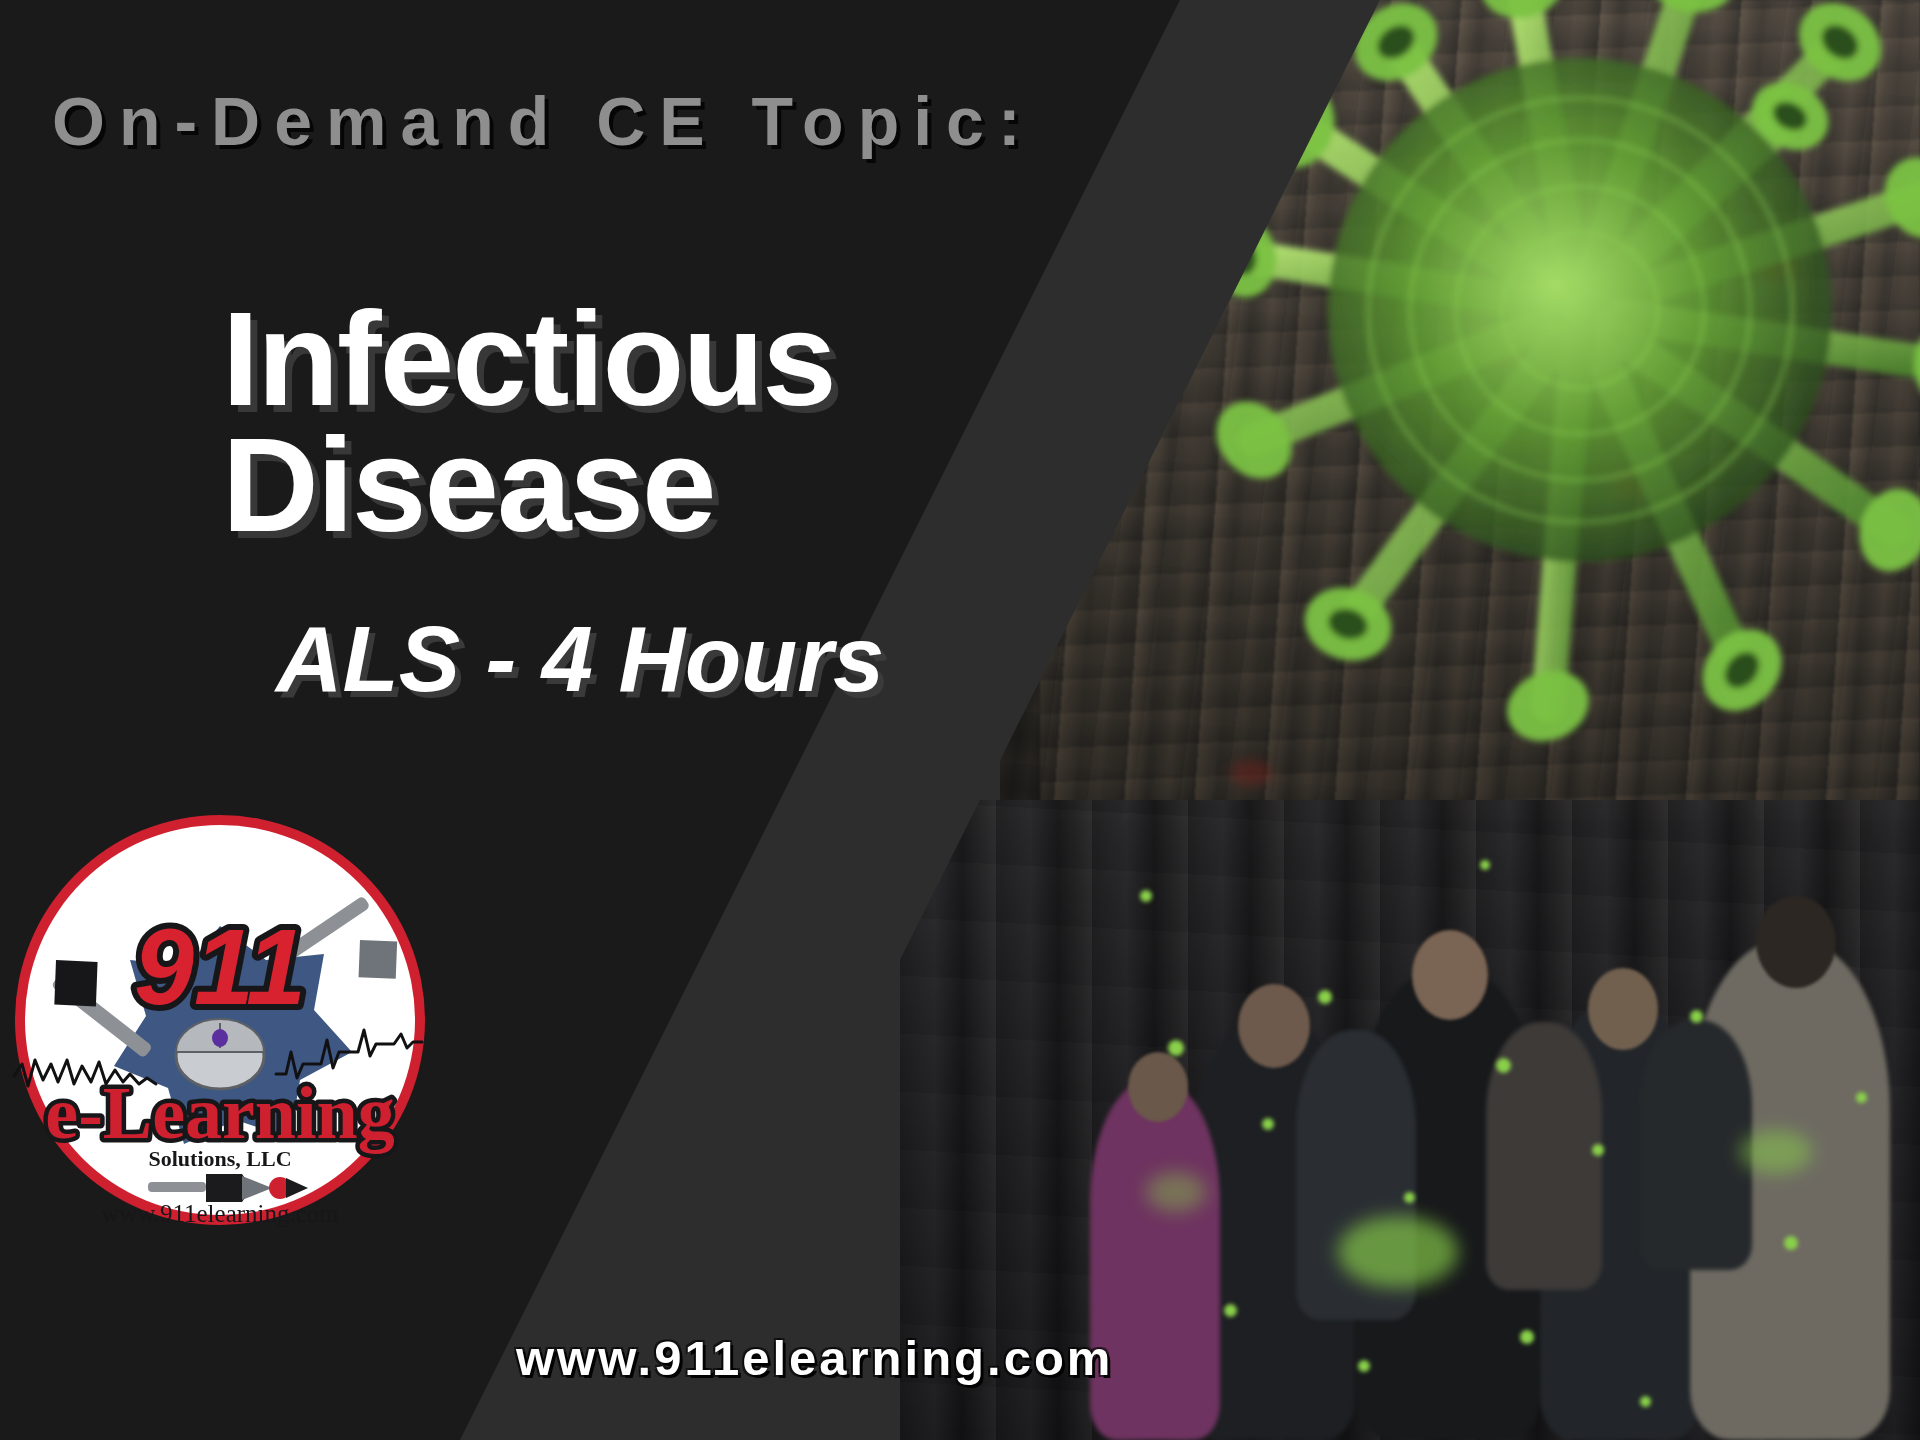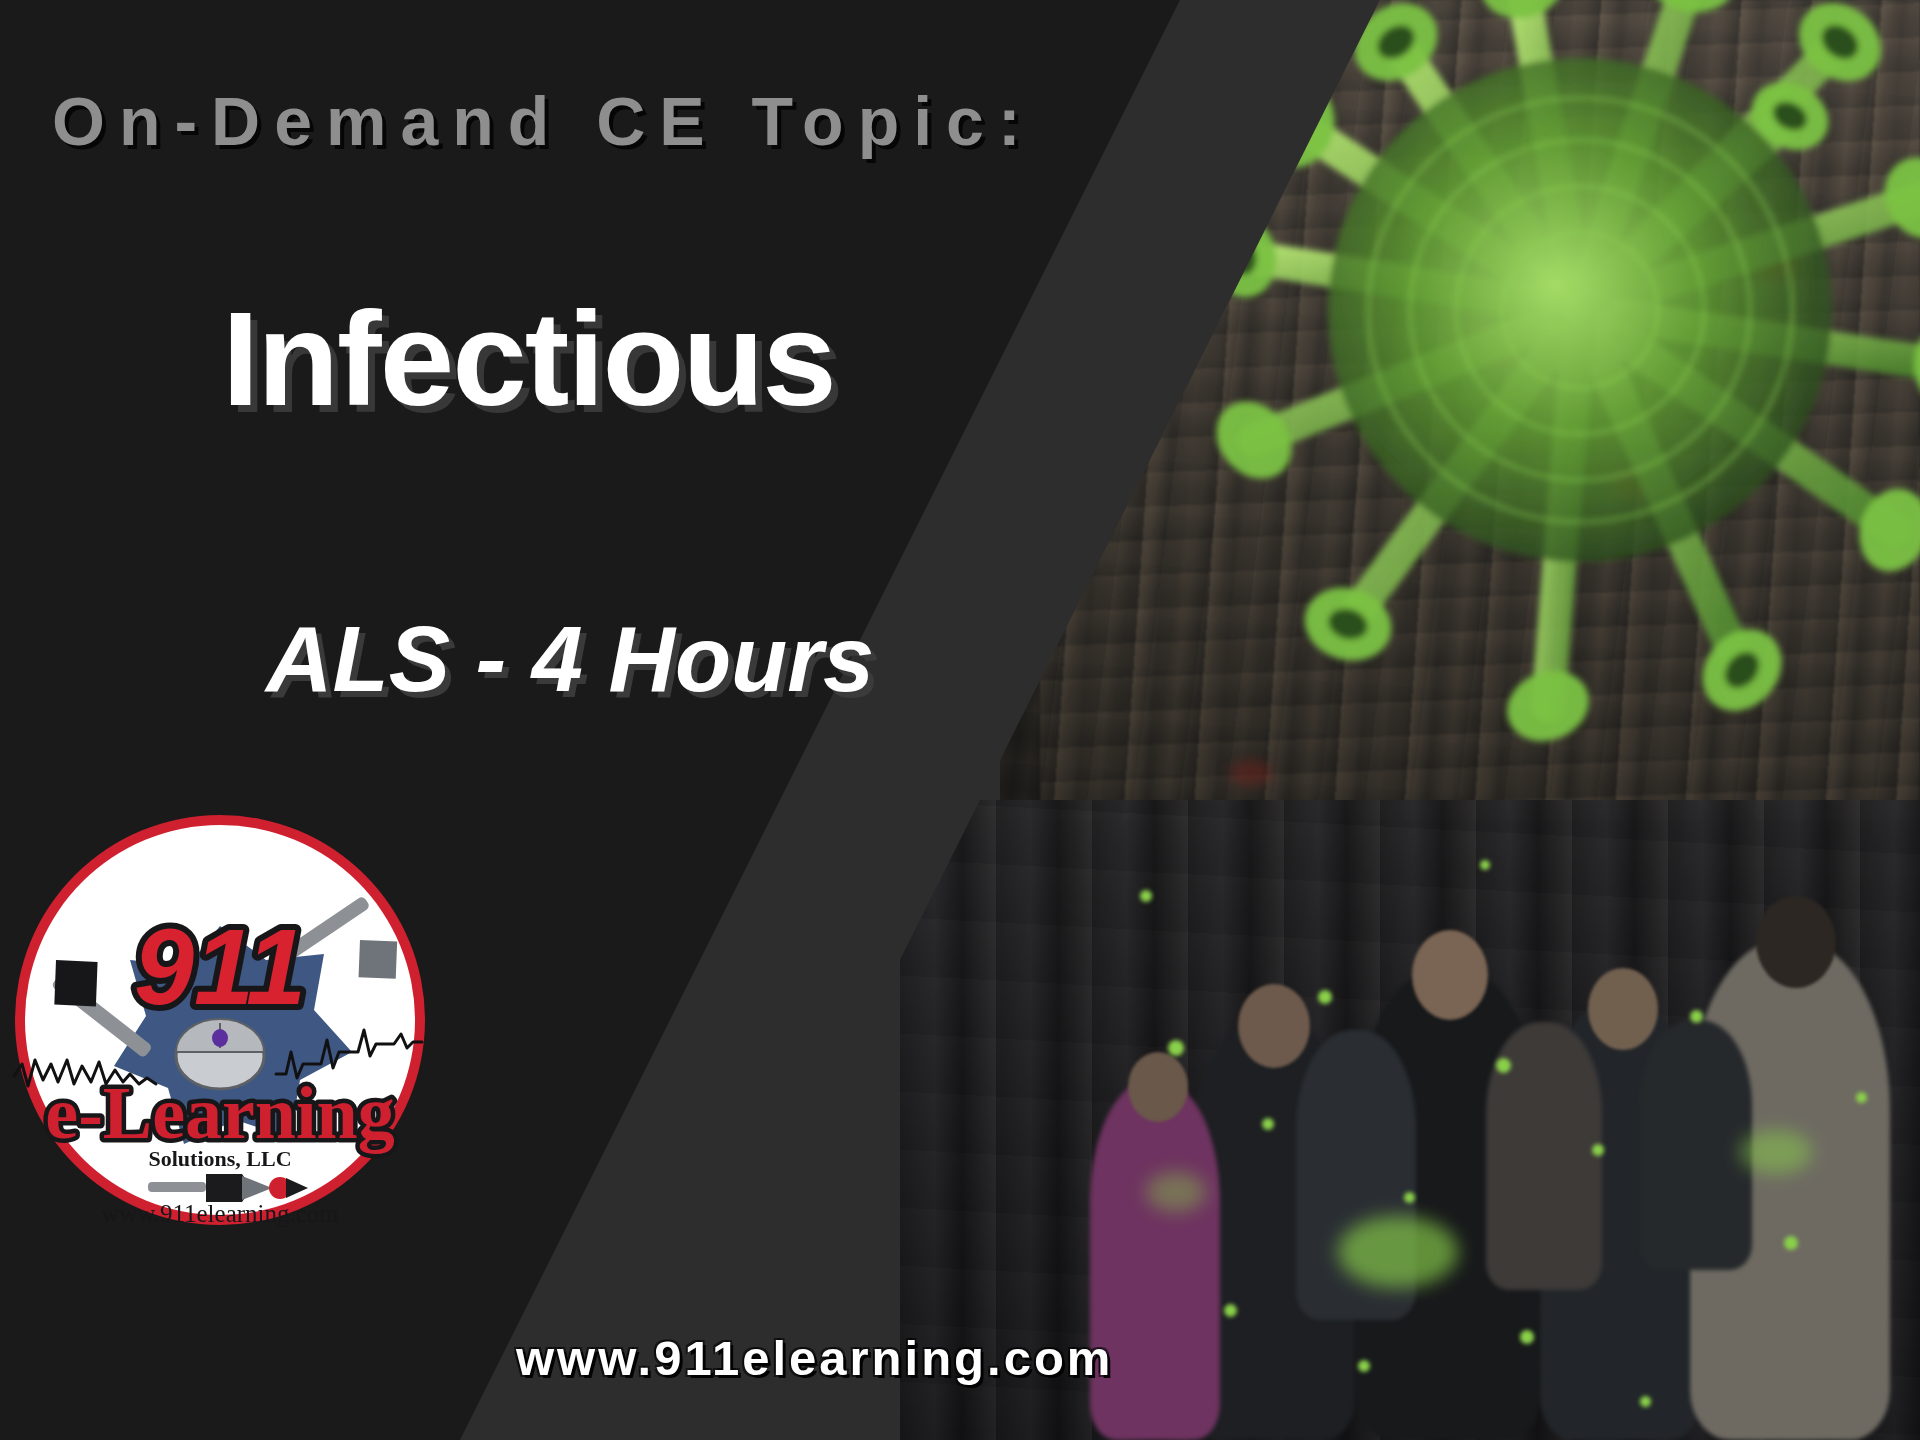--- a/index.html
+++ b/index.html
@@ -113,21 +113,21 @@
     font-size: 134px;
     line-height: 0.94;
     font-weight: 800;
     color: #ffffff;
     letter-spacing: -2px;
     text-shadow: 7px 7px 0 rgba(58,58,58,.95);
   }
   .title .line { display: block; }
   .subtitle {
     position: absolute;
-    left: 266px;
+    left: 276px;
     top: 607px;
     font-size: 92px;
     font-weight: 800;
     font-style: italic;
     color: #ffffff;
     letter-spacing: 0px;
     text-shadow: 6px 6px 0 rgba(60,60,60,.95);
     white-space: nowrap;
     text-align: center;
   }
@@ -288,20 +288,21 @@
     <div class="spore" style="left:1480px;top:860px;width:10px;height:10px;"></div>
     <div class="spore big" style="left:1338px;top:1216px;width:120px;height:72px;opacity:.65;"></div>
     <div class="spore big" style="left:1740px;top:1130px;width:72px;height:44px;opacity:.5;"></div>
     <div class="spore big" style="left:1146px;top:1172px;width:60px;height:40px;opacity:.4;"></div>
   </div>
 
   <div class="kicker">On-Demand CE Topic:</div>
 
   <div class="title">
     <span class="line">Infectious</span>
+    <span class="line">Disease</span>
   </div>
 
   <div class="subtitle">ALS - 4 Hours</div>
 
   <div class="footer-url">www.911elearning.com</div>
 
   <div class="logo">
     <svg viewBox="0 0 424 424" xmlns="http://www.w3.org/2000/svg">
 
       <circle cx="212" cy="212" r="205" fill="#cf2030"></circle>

